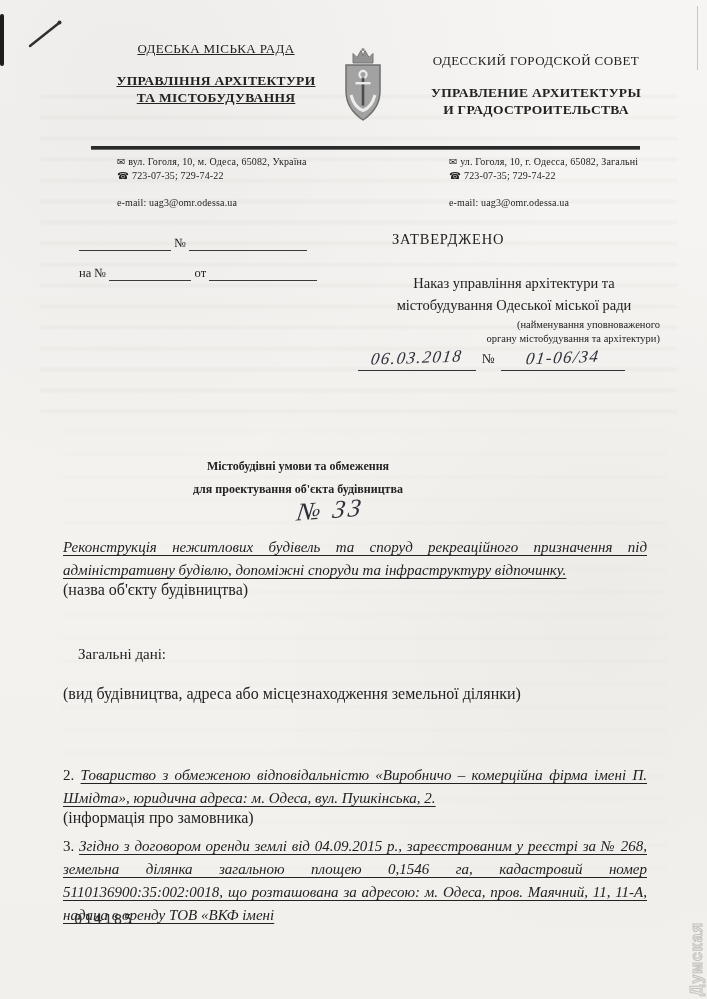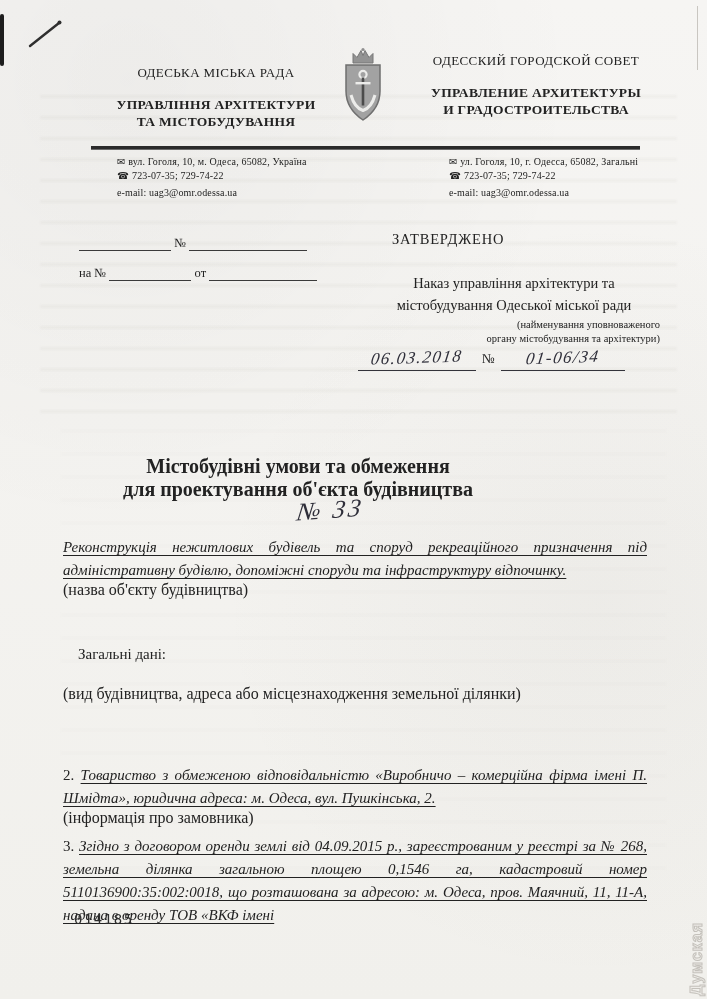--- a/index.html
+++ b/index.html
@@ -21,53 +21,53 @@
     position:absolute;left:60px;right:40px;top:430px;height:460px;
     background:repeating-linear-gradient(180deg, rgba(135,131,122,.03) 0 2px, transparent 2px 23px);
     filter:blur(1.4px);pointer-events:none;
   }
   .edge-left{position:absolute;left:0;top:14px;width:4px;height:52px;background:#1d1d1d;border-radius:2px;}
   .edge-right{position:absolute;right:9px;top:6px;width:1px;height:64px;background:#c9c6c1;}
   .pen-mark{position:absolute;left:22px;top:16px;}
 
   
   .hdr{position:absolute;text-align:center;line-height:17px;}
-  .hdr-left{top:64px;left:90px;width:252px;}
+  .hdr-left{top:40px;left:90px;width:252px;text-decoration:underline;}
   .hdr-right{top:52px;left:410px;width:252px;}
   .hdr .council{font-size:13px;letter-spacing:.4px;}
   .hdr .dept{margin-top:15px;font-weight:bold;font-size:13.5px;letter-spacing:.3px;}
   .emblem{position:absolute;left:338px;top:46px;}
 
   .rule{position:absolute;top:146px;left:91px;width:549px;height:3px;background:#2b2b2b;border-bottom:1px solid #6a6a6a;}
 
   
   .contacts{position:absolute;top:155px;font-size:10px;line-height:13.5px;letter-spacing:.15px;}
   .contacts .icon{font-family:"DejaVu Sans",sans-serif;font-size:9.5px;margin-right:3px;}
-  .contacts .email{margin-top:4px;}
+  .contacts .email{margin-top:14px;}
   .contacts-left{left:117px;}
   .contacts-right{left:449px;}
 
   
   .ref{position:absolute;left:79px;top:236px;font-size:12.5px;width:260px;}
   .ref .row2{margin-top:15px;}
   .bl{display:inline-block;border-bottom:1px solid #3a3a3a;height:14px;vertical-align:bottom;}
 
   
   .approved{position:absolute;top:231px;left:392px;width:242px;font-size:14.5px;letter-spacing:.8px;}
   .order{position:absolute;top:272px;left:368px;width:292px;text-align:center;font-size:14.5px;line-height:22px;}
   .order span{text-underline-offset:3px;}
   .order-note{position:absolute;top:318px;left:368px;width:292px;text-align:right;font-size:10.5px;line-height:14px;}
   .hand{font-style:italic;color:#2f2f3a;}
   .hw-line{position:absolute;top:348px;left:358px;width:300px;white-space:nowrap;}
   .uline{display:inline-block;border-bottom:1.4px solid #33333a;padding:0 7px 2px 7px;text-align:center;}
   .uline .hand{display:inline-block;font-size:17px;letter-spacing:1.5px;transform:rotate(-2deg) skewX(-10deg);}
   .hw-no{font-size:13.5px;margin:0 6px;}
 
   
-  .doc-title{position:absolute;top:455px;left:0;width:596px;text-align:center;font-weight:bold;font-size:20px;line-height:23px;}
+  .doc-title{position:absolute;top:455px;left:0;width:596px;text-align:center;font-weight:bold;font-size:12px;line-height:23px;}
   .doc-number{position:absolute;top:496px;left:0;width:660px;text-align:center;}
   .doc-number .hand{display:inline-block;font-size:25px;letter-spacing:3px;transform:rotate(-4deg) skewX(-12deg);}
 
   
   .block{position:absolute;left:63px;width:584px;}
   .jpar{margin:0;font-size:15px;line-height:23px;text-align:justify;text-justify:inter-word;}
   .itxt{font-style:italic;text-decoration:underline;text-underline-offset:3px;}
   .caption{font-size:16px;line-height:13px;margin-top:1px;}
   .b-object{top:536px;}
   .g-heading{position:absolute;top:646px;left:78px;font-weight:normal;font-size:15px;}

